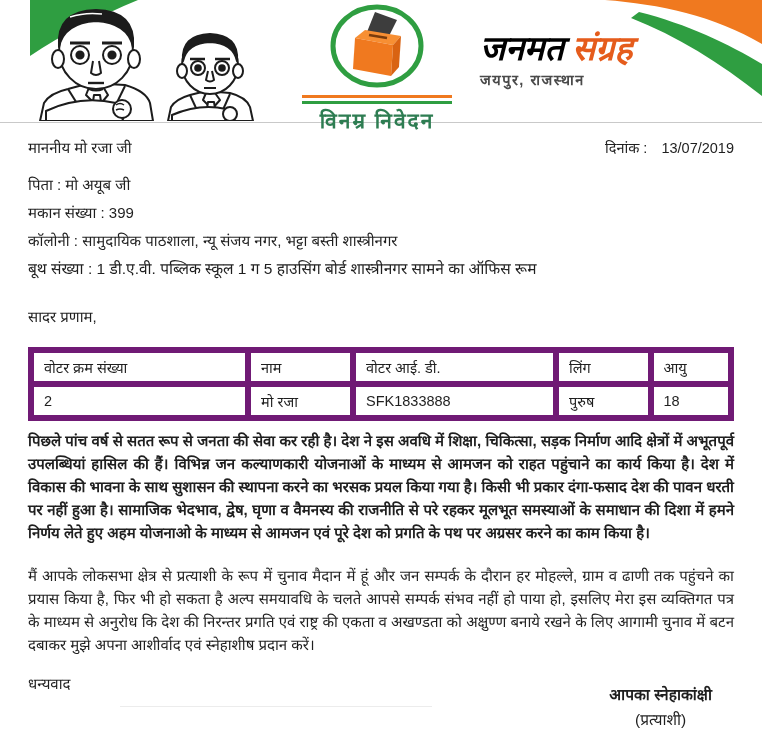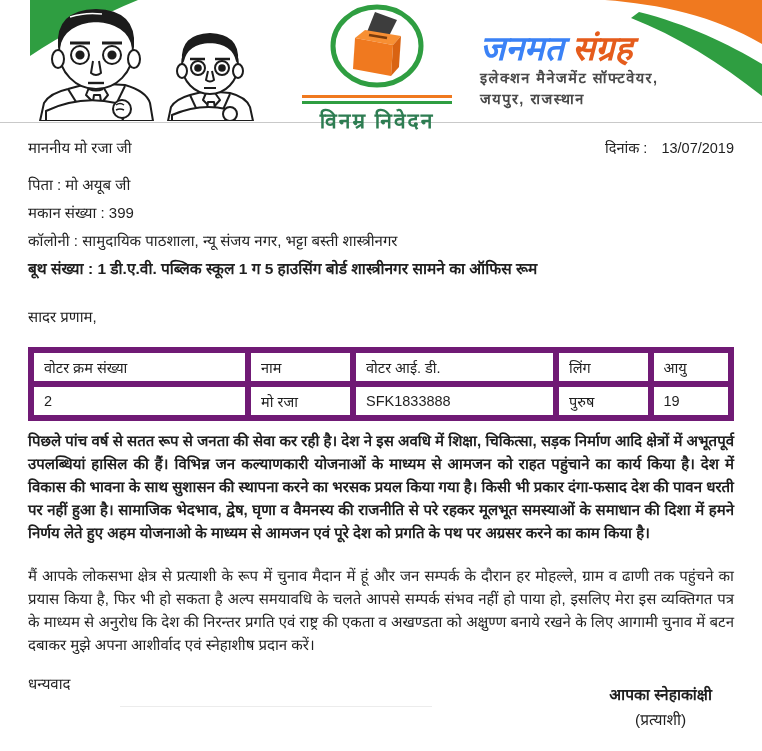--- a/index.html
+++ b/index.html
@@ -33,35 +33,35 @@
   .logo-caption {
     font-size: 21px; font-weight: bold; color: #2e7d52;
     letter-spacing: 2px; white-space: nowrap;
   }
   .brand-block { position: absolute; left: 480px; top: 30px; width: 265px; }
   .brand-title {
     font-size: 34px; font-weight: bold; font-style: italic;
     font-family: "Liberation Serif", "DejaVu Serif", serif;
     white-space: nowrap; line-height: 38px;
   }
-  .brand-title .b1 { color: #3b82f6; }
+  .brand-title .b1 { color: #000000; font-family: Liberation Mono, monospace; }
   .brand-title .b2 { color: #e55c1c; }
   .brand-sub {
     font-size: 14.5px; font-weight: bold; color: #4a4a4a;
     letter-spacing: 1.5px; line-height: 21px; white-space: nowrap;
   }
   
   .letter-body { padding: 0 28px; font-size: 15px; }
   .row-rd { display: flex; justify-content: space-between; margin-top: 14px; }
   .recipient { font-size: 15px; }
   .date-wrap { font-size: 14.5px; margin-left: 28px; }
   .date-wrap .dval { margin-left: 10px; }
   .line { margin-top: 7px; line-height: 21px; }
   .line-father { margin-top: 17px; }
-  .line-booth { font-weight: bold; font-size: 15.5px; margin-top: 7px; }
+  .line-booth { font-weight: normal; font-size: 15.5px; margin-top: 7px; }
   .salutation { margin-top: 27px; }
   .para { margin-top: 15px; line-height: 23px; text-align: justify; }
   
   table.voter {
     width: 100%; margin-top: 21px;
     border-collapse: collapse; font-size: 14.5px;
   }
   table.voter th, table.voter td {
     border: 6px solid #701a75;
     font-weight: normal; text-align: left;
@@ -165,21 +165,20 @@
         <div class="bar" style="background:#2f9e41"></div>
       </div>
       <div class="logo-caption">विनम्र निवेदन</div>
     </div>
 
     <div class="brand-block">
       <div class="brand-title">
         <span class="b1">जनमत</span>
         <span class="b2">संग्रह</span>
       </div>
-      <div class="brand-sub">इलेक्शन मैनेजमेंट सॉफ्टवेयर,</div>
       <div class="brand-sub">जयपुर, राजस्थान</div>
     </div>
 
     <svg class="corner-right-svg" width="175" height="102" viewBox="0 0 175 102">
       <path d="M18,0 L175,0 L175,44 C128,16 72,4 18,0 Z" fill="#f0791f"></path>
       <path d="M52,12 C100,24 142,44 175,64 L175,96 C132,62 90,36 44,18 Z" fill="#2f9e41"></path>
     </svg>
   </div>
 
   <div class="letter-body">
@@ -207,21 +206,21 @@
         <th class="w2">नाम</th>
         <th class="w3">वोटर आई. डी.</th>
         <th class="w4">लिंग</th>
         <th class="w5">आयु</th>
       </tr>
       <tr>
         <td>2</td>
         <td>मो रजा</td>
         <td>SFK1833888</td>
         <td>पुरुष</td>
-        <td>19</td>
+        <td>18</td>
       </tr>
     </tbody>
       </table>
 
     <p class="para para-after-table">पिछले पांच वर्ष से सतत रूप से जनता की सेवा कर रही है। देश ने इस अवधि में शिक्षा, चिकित्सा, सड़क निर्माण आदि क्षेत्रों में अभूतपूर्व उपलब्धियां हासिल की हैं। विभिन्न जन कल्याणकारी योजनाओं के माध्यम से आमजन को राहत पहुंचाने का कार्य किया है। देश में विकास की भावना के साथ सुशासन की स्थापना करने का भरसक प्रयल किया गया है। किसी भी प्रकार दंगा-फसाद देश की पावन धरती पर नहीं हुआ है। सामाजिक भेदभाव, द्वेष, घृणा व वैमनस्य की राजनीति से परे रहकर मूलभूत समस्याओं के समाधान की दिशा में हमने निर्णय लेते हुए अहम योजनाओ के माध्यम से आमजन एवं पूरे देश को प्रगति के पथ पर अग्रसर करने का काम किया है।</p>
 
     <p class="para para3">मैं आपके लोकसभा क्षेत्र से प्रत्याशी के रूप में चुनाव मैदान में हूं और जन सम्पर्क के दौरान हर मोहल्ले, ग्राम व ढाणी तक पहुंचने का प्रयास किया है, फिर भी हो सकता है अल्प समयावधि के चलते आपसे सम्पर्क संभव नहीं हो पाया हो, इसलिए मेरा इस व्यक्तिगत पत्र के माध्यम से अनुरोध कि देश की निरन्तर प्रगति एवं राष्ट्र की एकता व अखण्डता को अक्षुण्ण बनाये रखने के लिए आगामी चुनाव में बटन दबाकर मुझे अपना आशीर्वाद एवं स्नेहाशीष प्रदान करें।</p>
 
     <div class="thanks">धन्यवाद</div>
   </div>

